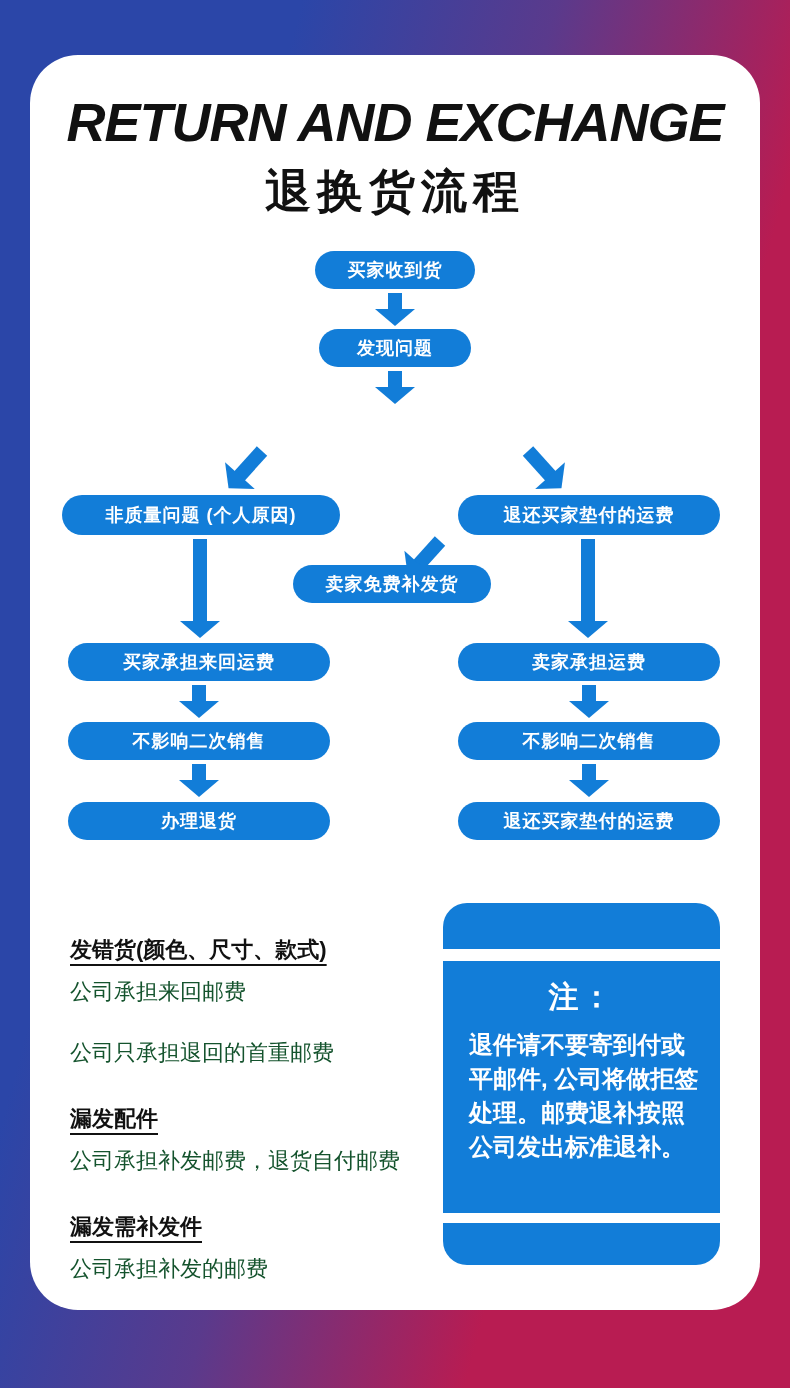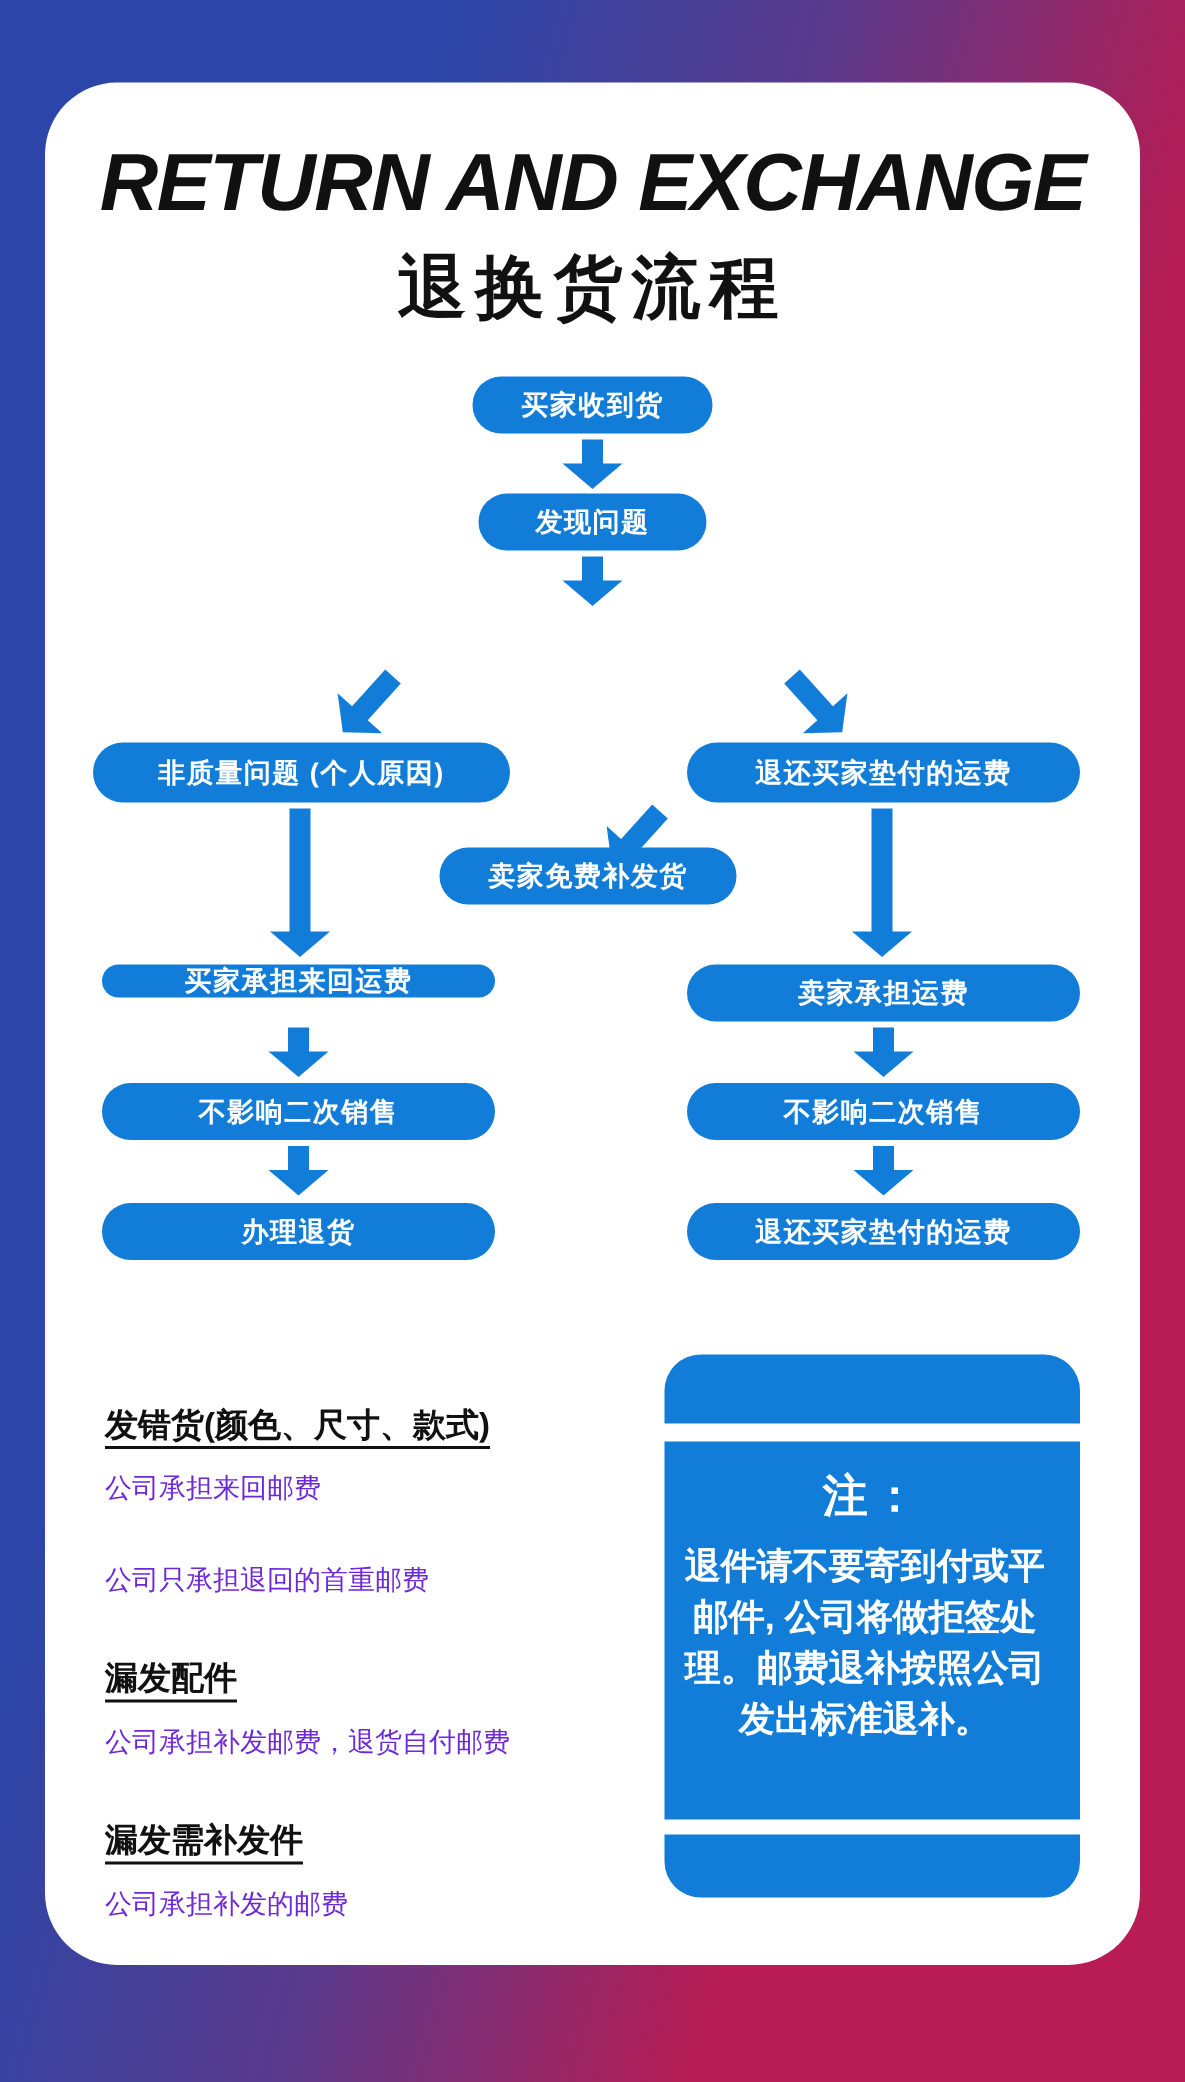--- a/index.html
+++ b/index.html
@@ -40,42 +40,41 @@
   .rotl { transform: rotate(42deg); transform-origin: 50% 0; }
   .rotr { transform: rotate(-42deg); transform-origin: 50% 0; }
 
   .policies { position: absolute; left: 40px; top: 842px; width: 378px; }
   .policy { margin-bottom: 0; }
   .policy .term {
     font-size: 22px; font-weight: bold; color: #111; line-height: 26px;
     text-decoration: underline; text-underline-offset: 7px;
     text-decoration-thickness: 2px; margin-bottom: 16px; margin-top: 40px;
   }
-  .policy .desc { font-size: 18px; color: #6d28d9; line-height: 26px; margin-bottom: 35px; }
+  .policy .desc { font-size: 22px; color: #14532d; line-height: 26px; margin-bottom: 35px; }
 
   .notebox-top {
     position: absolute; left: 413px; top: 848px; width: 277px; height: 46px;
     background: #127dd8; border-radius: 24px 24px 0 0;
   }
   .notebox-main {
     position: absolute; left: 413px; top: 906px; width: 277px; height: 252px;
     background: #127dd8;
   }
   .notebox-bottom {
     position: absolute; left: 413px; top: 1168px; width: 277px; height: 42px;
     background: #127dd8; border-radius: 0 0 24px 24px;
   }
   .note-title {
     text-align: center; font-size: 30px; font-weight: bold; color: #fff;
     padding-top: 16px; letter-spacing: 3px;
   }
   .note-body {
     font-size: 24px; font-weight: bold; color: #fff; line-height: 1.42;
-    padding: 10px 20px 0 10px;
-    text-align: center;
+    padding: 10px 20px 0 26px;
   }
 </style>
 </head>
 <body>
 
 <div class="page">
   <div class="card">
 
     <div class="title">RETURN AND EXCHANGE</div>
     <div class="subtitle">退换货流程</div>
@@ -92,21 +91,21 @@
 
     <div class="fbox" style="left:32px; top:440px; width:278px; height:40px;">非质量问题 (个人原因)</div>
     <div class="fbox" style="left:428px; top:440px; width:262px; height:40px;">退还买家垫付的运费</div>
 
     <div class="arrow rotl" style="left:390px; top:486px; height:48px;"></div>
     <div class="fbox" style="left:263px; top:510px; width:198px; height:38px;">卖家免费补发货</div>
 
     <div class="arrow" style="left:150px; top:484px; height:99px;"></div>
     <div class="arrow" style="left:538px; top:484px; height:99px;"></div>
 
-    <div class="fbox" style="left:38px; top:588px; width:262px; height:22px;">买家承担来回运费</div>
+    <div class="fbox" style="left:38px; top:588px; width:262px; height:38px;">买家承担来回运费</div>
     <div class="arrow" style="left:149px; top:630px; height:33px;"></div>
     <div class="fbox" style="left:38px; top:667px; width:262px; height:38px;">不影响二次销售</div>
     <div class="arrow" style="left:149px; top:709px; height:33px;"></div>
     <div class="fbox" style="left:38px; top:747px; width:262px; height:38px;">办理退货</div>
 
     <div class="fbox" style="left:428px; top:588px; width:262px; height:38px;">卖家承担运费</div>
     <div class="arrow" style="left:539px; top:630px; height:33px;"></div>
     <div class="fbox" style="left:428px; top:667px; width:262px; height:38px;">不影响二次销售</div>
     <div class="arrow" style="left:539px; top:709px; height:33px;"></div>
     <div class="fbox" style="left:428px; top:747px; width:262px; height:38px;">退还买家垫付的运费</div>

